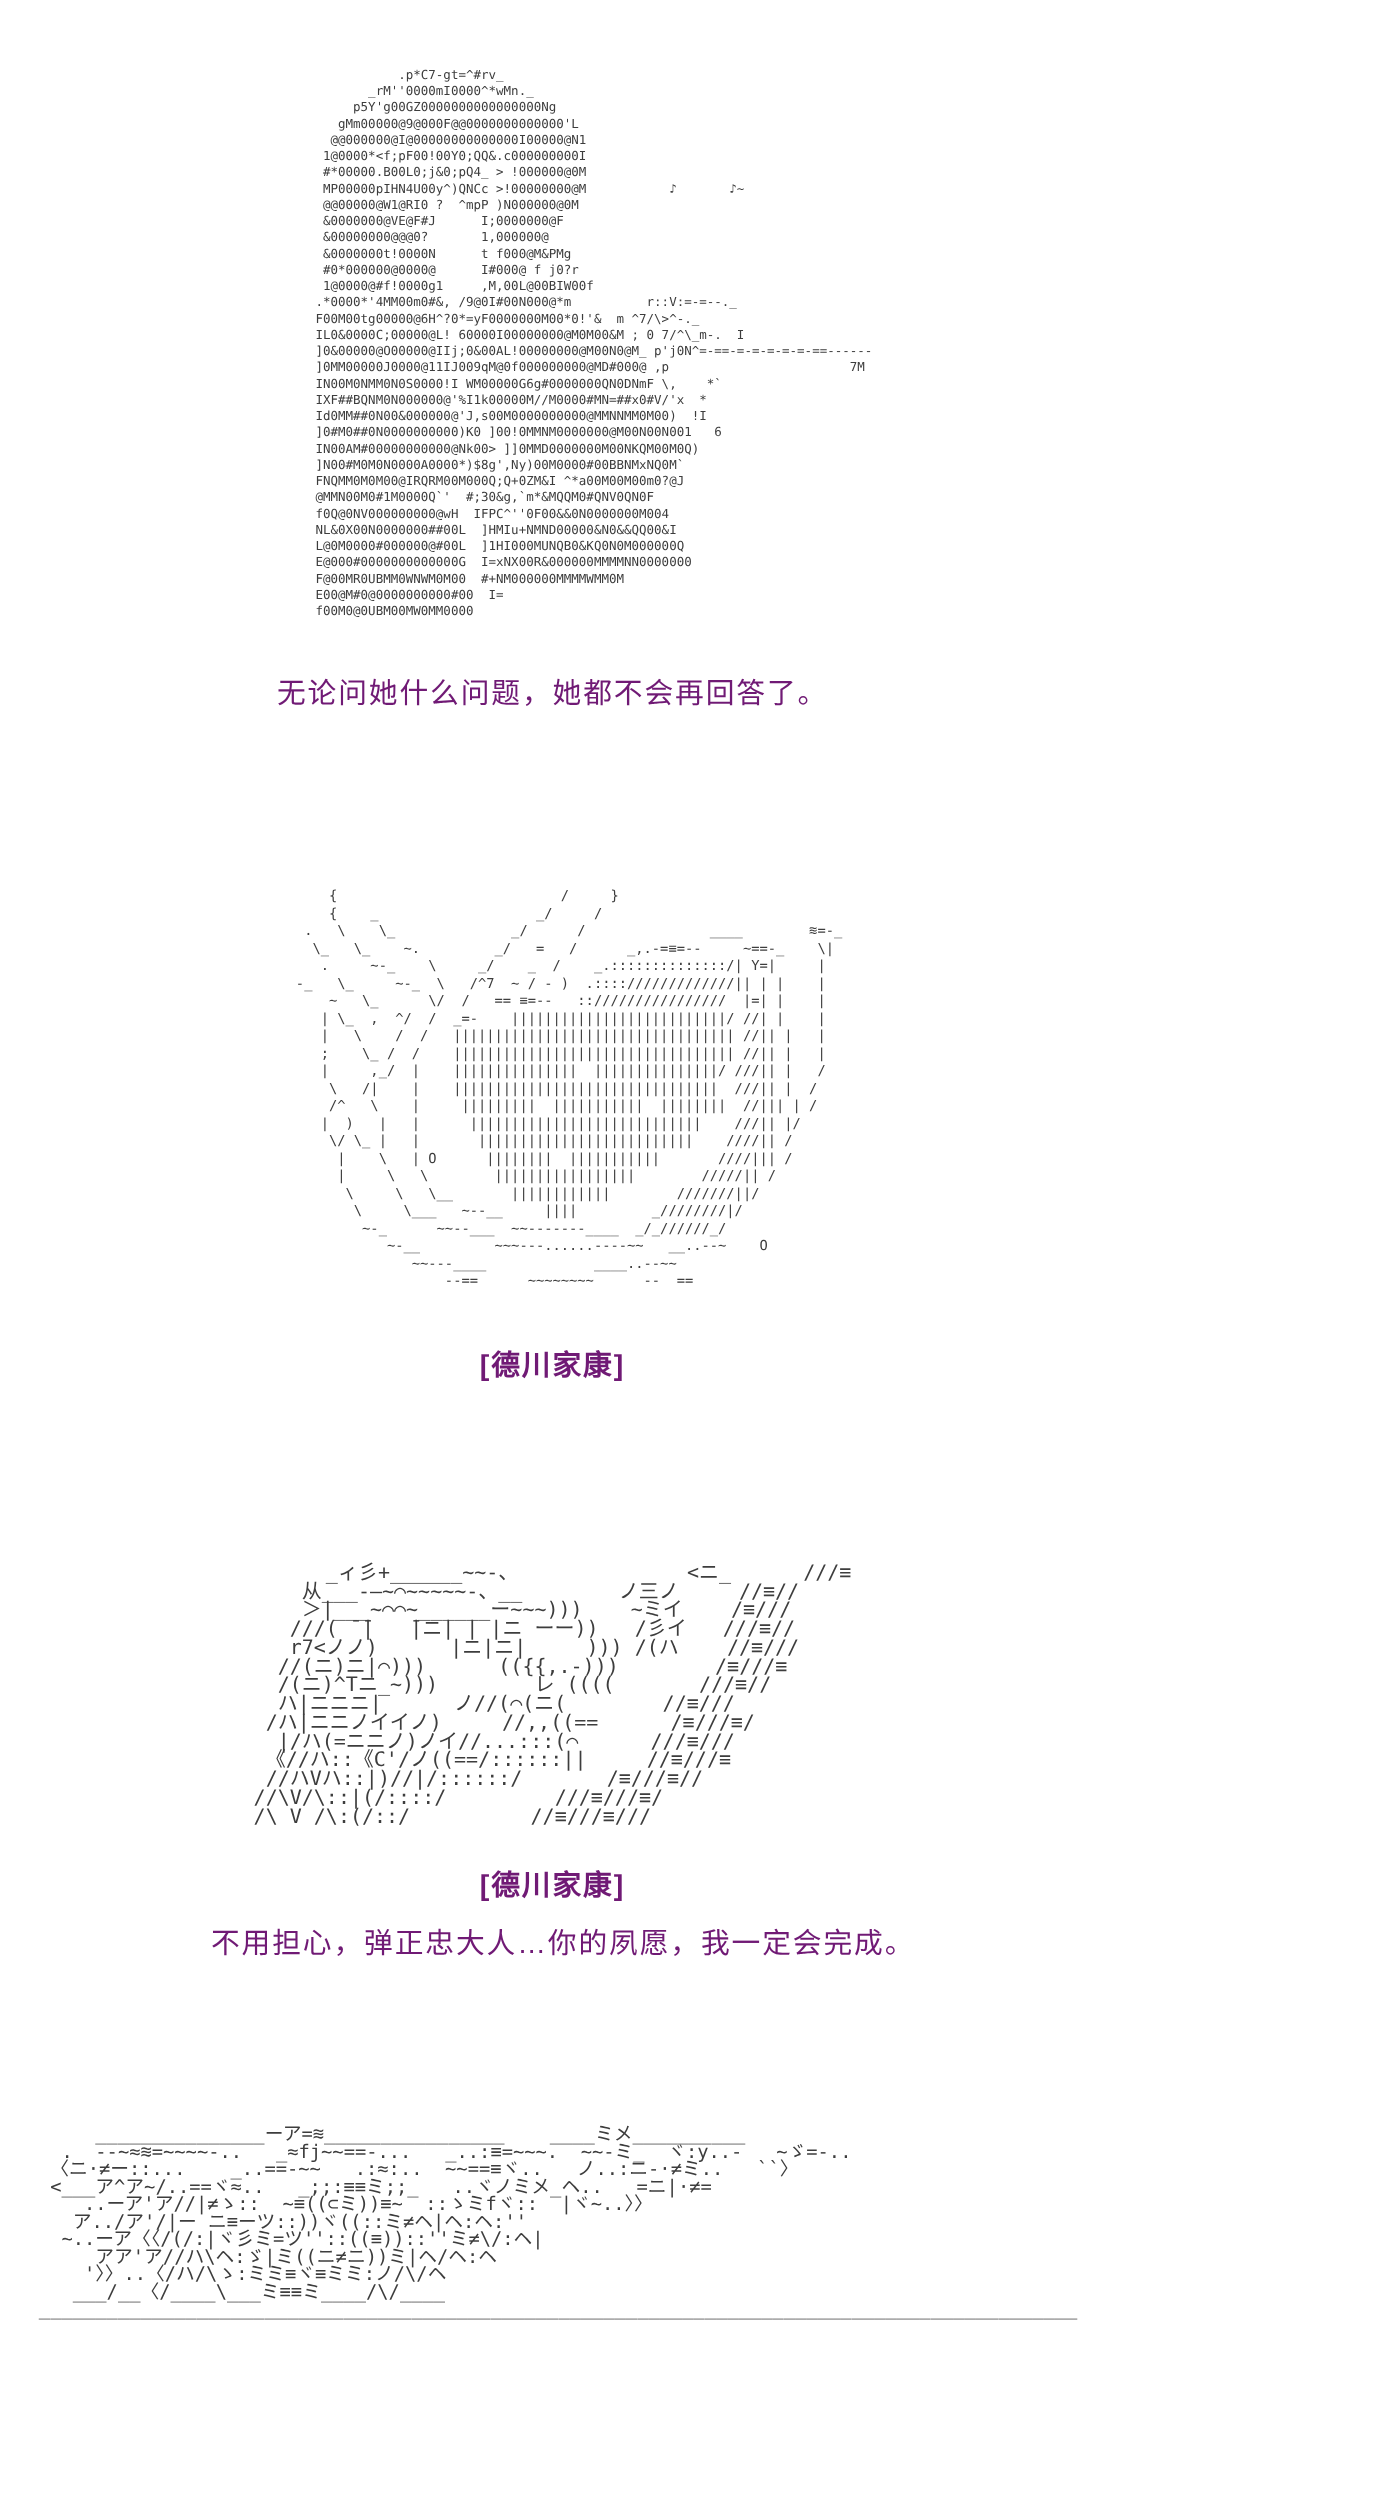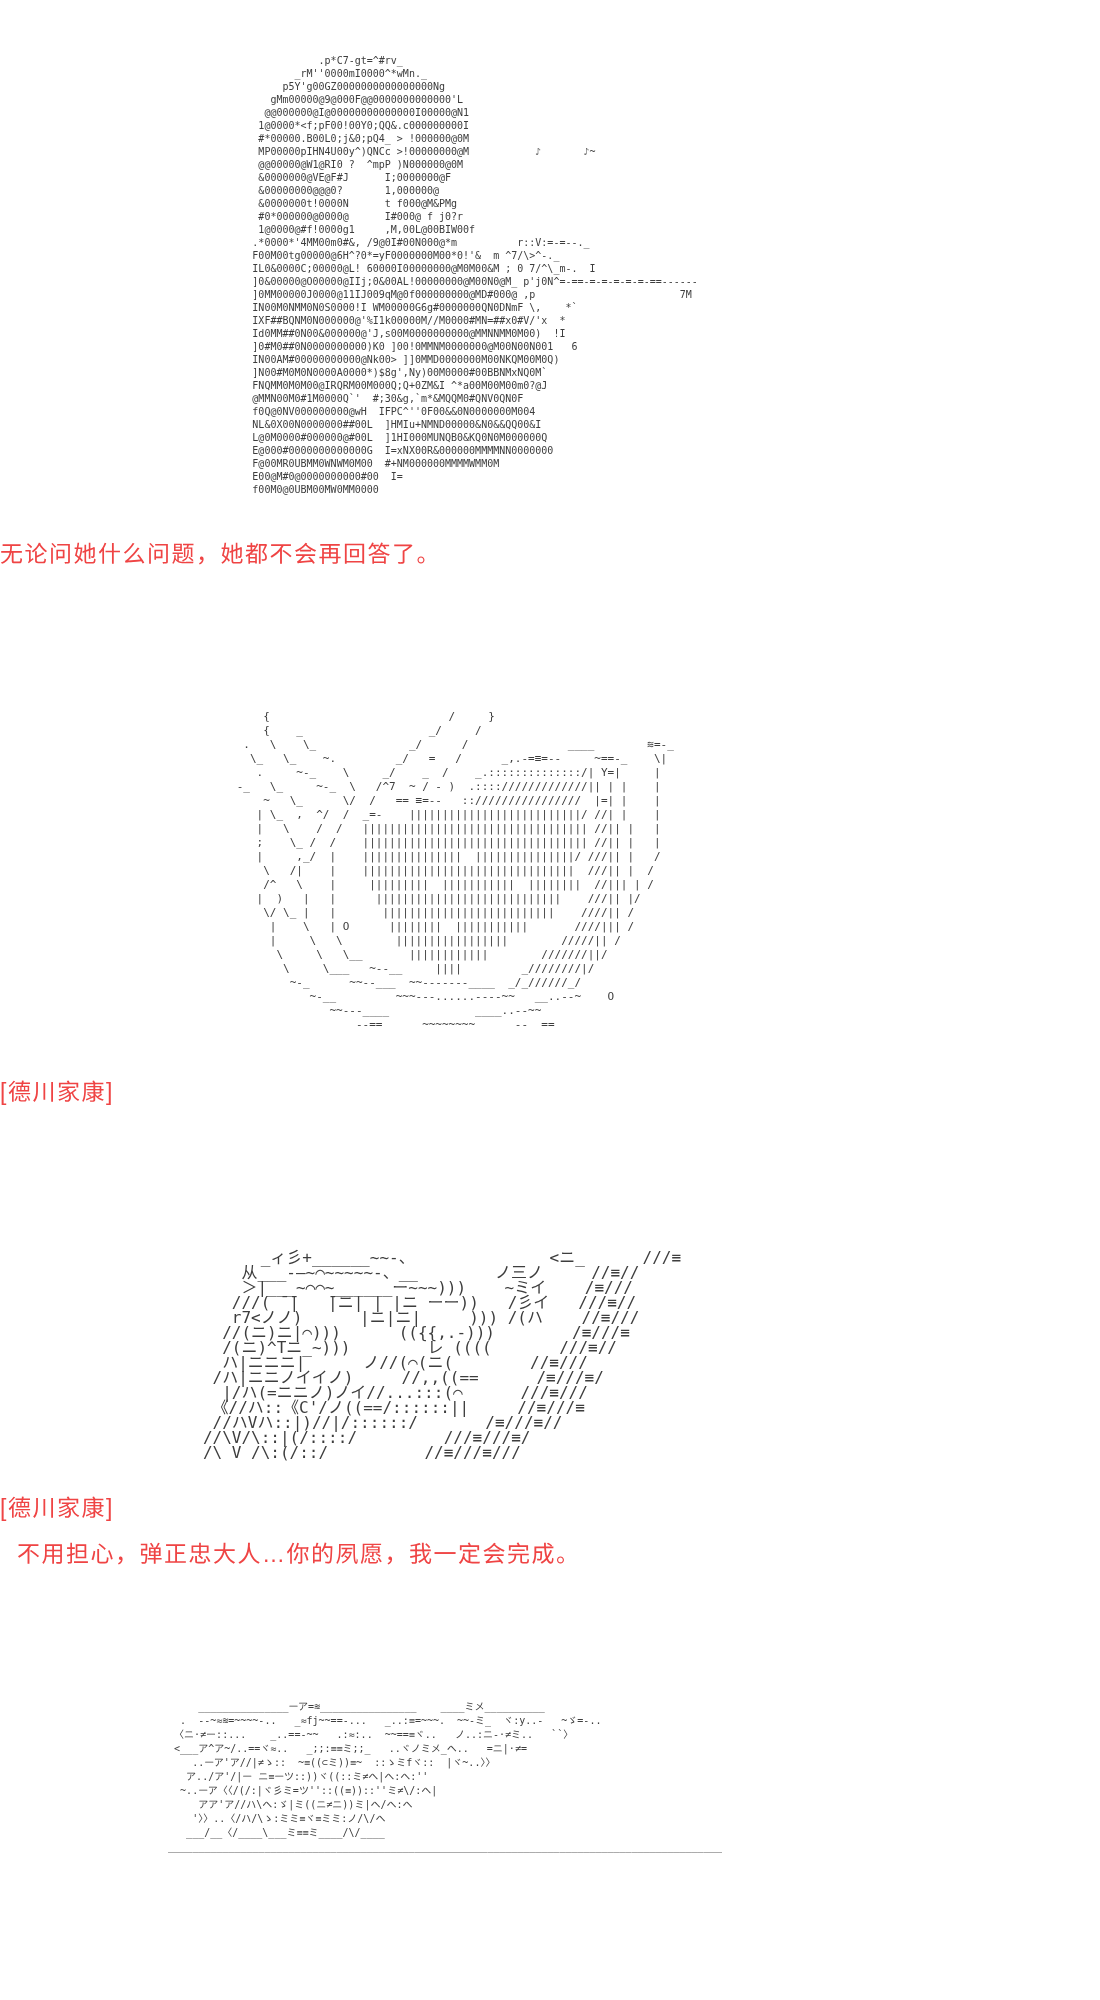--- a/index.html
+++ b/index.html
@@ -15,30 +15,31 @@
     font-family:"DejaVu Sans Mono", monospace;
     white-space:pre;
     color:#3d3d3d;
     display:table;            
     margin-left:auto; margin-right:auto;
     text-align:left;
   }
   .aa-girl   { font-size:10px; line-height:13px; }
   .aa-item   { font-size:11px; line-height:14px; margin-top:140px; }
   .aa-ieyasu { font-size:16px; line-height:15px; margin-top:142px; }
-  .aa-battle { font-size:10px; line-height:14px; margin-top:130px; }
+  .aa-battle { font-size:15px; line-height:14px; margin-top:130px; }
 
   .caption, .name-tag, .action {
+    text-align:center;
     font-size:23px;
     letter-spacing:1.5px;
-    color:#ef4444;
+    color:#701a75;
     line-height:32px;
   }
   .caption.narration { margin-top:42px; }
-  .name-tag          { margin-top:44px; }
+  .name-tag          { margin-top:44px;font-weight:bold; }
   .action            { margin-top:26px; }
   .name-tag.second   { margin-top:32px; }
   .caption.dialogue  { margin-top:14px;margin-left:17px; }
 </style>
 </head>
 <body>
 
 <main class="page">
 
   <pre class="aa aa-girl">                      .p*C7-gt=^#rv_

